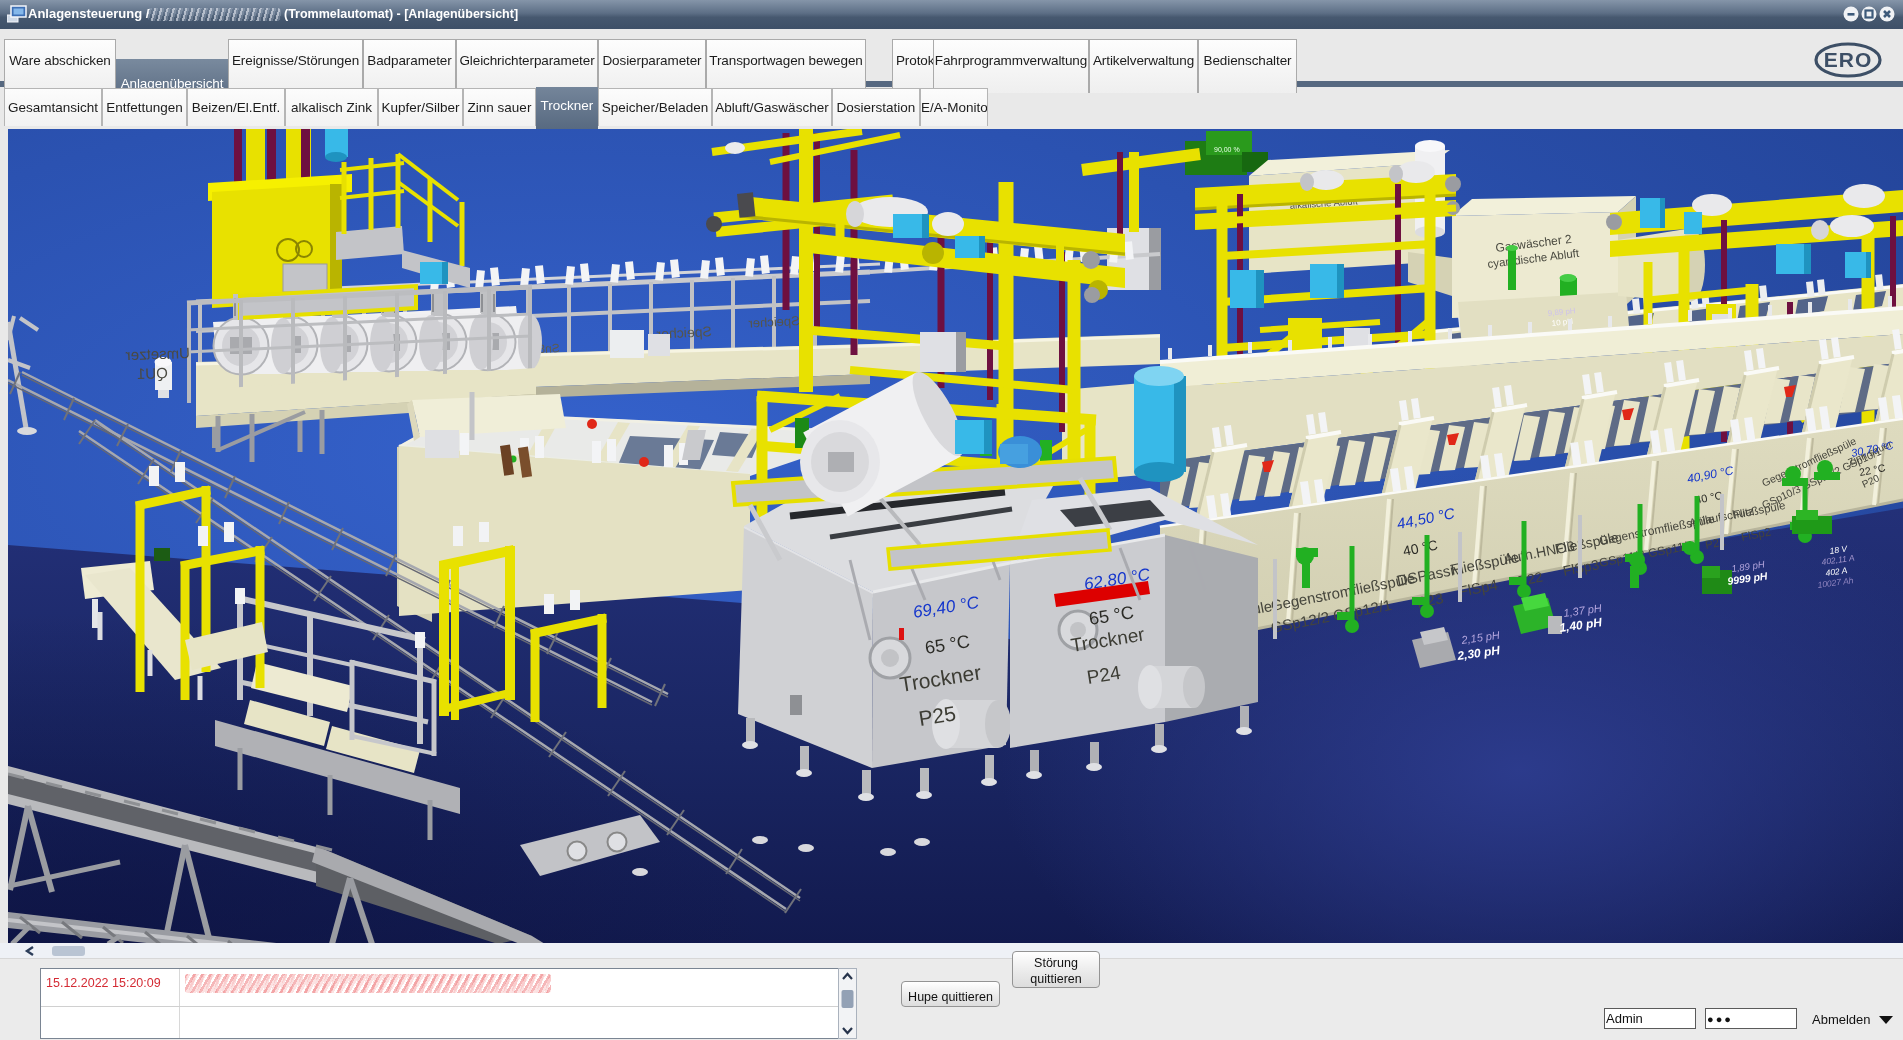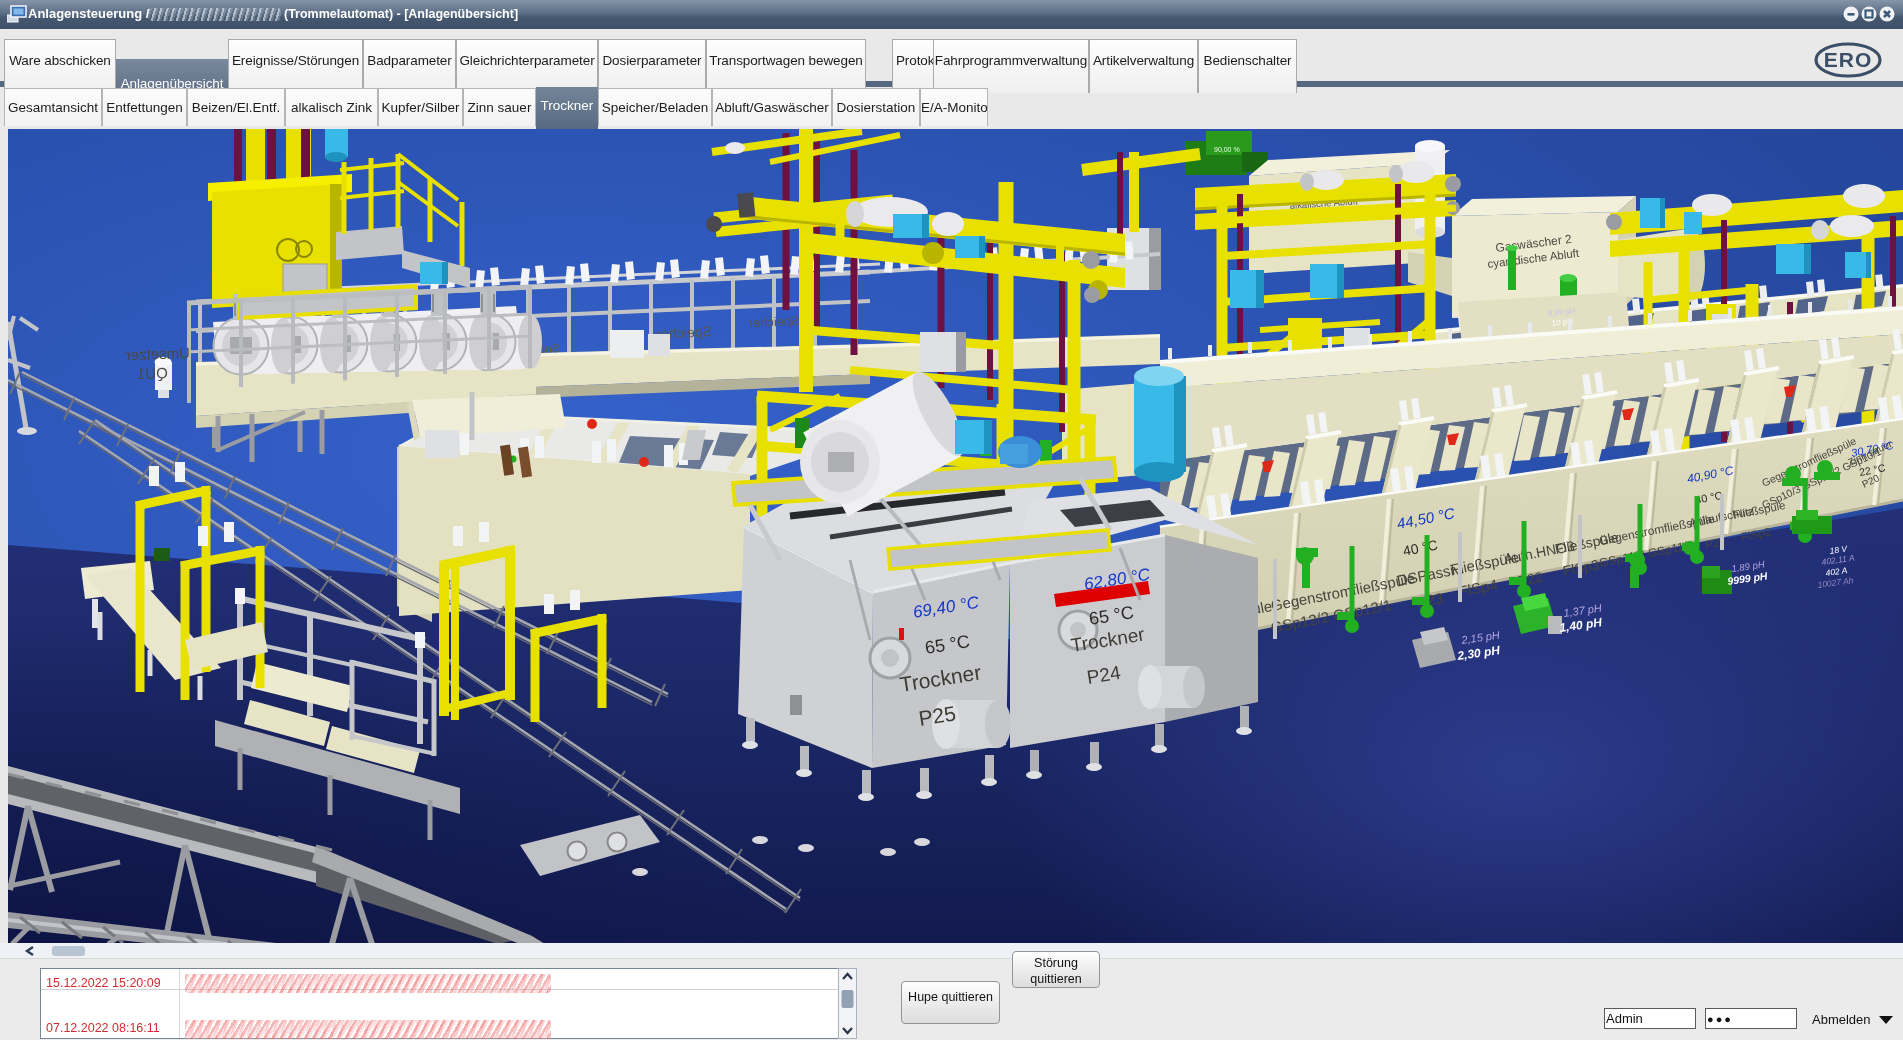--- a/index.html
+++ b/index.html
@@ -24,21 +24,21 @@
   #bottompanel{left:0;top:959px;width:1903px;height:81px;background:#ebebeb;}
   #listbox{left:40px;top:968px;width:817px;height:71px;background:#fff;border:1px solid #7a8593;box-sizing:border-box;}
   .lrow{position:absolute;left:0;width:100%;height:23px;border-bottom:1px solid #d0d0d0;box-sizing:border-box;}
   .ldate{position:absolute;left:5px;top:4px;font-size:12.5px;color:#d42a33;}
   .lscrib{position:absolute;left:144px;top:2px;width:366px;height:19px;
     background:repeating-linear-gradient(120deg,rgba(235,105,108,.48) 0 2.5px,rgba(248,175,175,.36) 2.5px 5px,rgba(255,252,252,.10) 5px 7px),repeating-linear-gradient(105deg,rgba(238,130,132,.28) 0 3px,rgba(255,255,255,0) 3px 8px);
     filter:blur(.45px);border-radius:3px;}
   #lbscroll{left:838px;top:968px;width:19px;height:71px;background:#f2f3f5;border:1px solid #aab2bd;box-sizing:border-box;}
   .btn{background:linear-gradient(#ffffff,#e9e9e9 60%,#dddddd);border:1px solid #949494;border-radius:4px;
     box-sizing:border-box;text-align:center;font-size:12.5px;color:#111;white-space:nowrap;}
-  #btn1{left:901px;top:981px;width:99px;height:43px;line-height:31px;}
+  #btn1{left:901px;top:981px;width:99px;height:26px;line-height:31px;}
   #btn2{left:1012px;top:951px;width:88px;height:37px;line-height:16px;padding-top:3px;}
   .inp{background:#fff;border:1px solid #5a5a5a;box-sizing:border-box;font-size:13px;color:#111;padding:2px 0 0 1px;}
   #inp1{left:1604px;top:1008px;width:92px;height:21px;}
   #inp2{left:1705px;top:1008px;width:92px;height:21px;font-size:11px;letter-spacing:2px;padding-top:4px;}
   #abmelden{left:1812px;top:1012px;font-size:13px;color:#111;}
 </style>
 </head>
 <body>
 <div id="titlebar" class="abs"></div>
 <svg class="abs" style="left:7px;top:5px" width="20" height="18" viewBox="0 0 20 18">
@@ -929,27 +929,23 @@
 <div id="leftmargin" class="abs"></div>
 <div id="hscroll" class="abs">
   <svg width="100" height="16" viewBox="0 0 100 16">
     <path d="M33 4 L27 8 L33 12" fill="none" stroke="#2c3e5a" stroke-width="2.4"></path>
     <rect x="52" y="3" width="33" height="10" rx="3" fill="#b9c4d3"></rect>
   </svg>
 </div>
 <div id="bottompanel" class="abs"></div>
 <div id="listbox" class="abs">
     <div style="position:absolute;left:138px;top:0;width:1px;height:100%;background:#d8d8d8"></div>
-  <div class="lrow" style="top:0;height:21px">
+  <div class="lrow" style="top:0;height:38px">
       <span class="ldate" style="top:7px">15.12.2022 15:20:09</span>
       <span class="lscrib" style="top:5px"></span>
-    </div>
-  <div class="lrow" style="top:50px;border-bottom:none;height:21px">
-      <span class="ldate" style="top:2px">07.12.2022 08:16:11</span>
-      <span class="lscrib" style="top:1px"></span>
     </div>
 </div>
 <div id="lbscroll" class="abs">
   <svg width="17" height="69" viewBox="0 0 17 69">
     <path d="M4 10 L8.5 5 L13 10" fill="none" stroke="#27344c" stroke-width="2.2"></path>
     <rect x="2.5" y="21" width="12" height="18" rx="2" fill="#93a1b5"></rect>
     <path d="M4 59 L8.5 64 L13 59" fill="none" stroke="#27344c" stroke-width="2.2"></path>
   </svg>
 </div>
 <div id="btn1" class="abs btn">Hupe quittieren</div>

